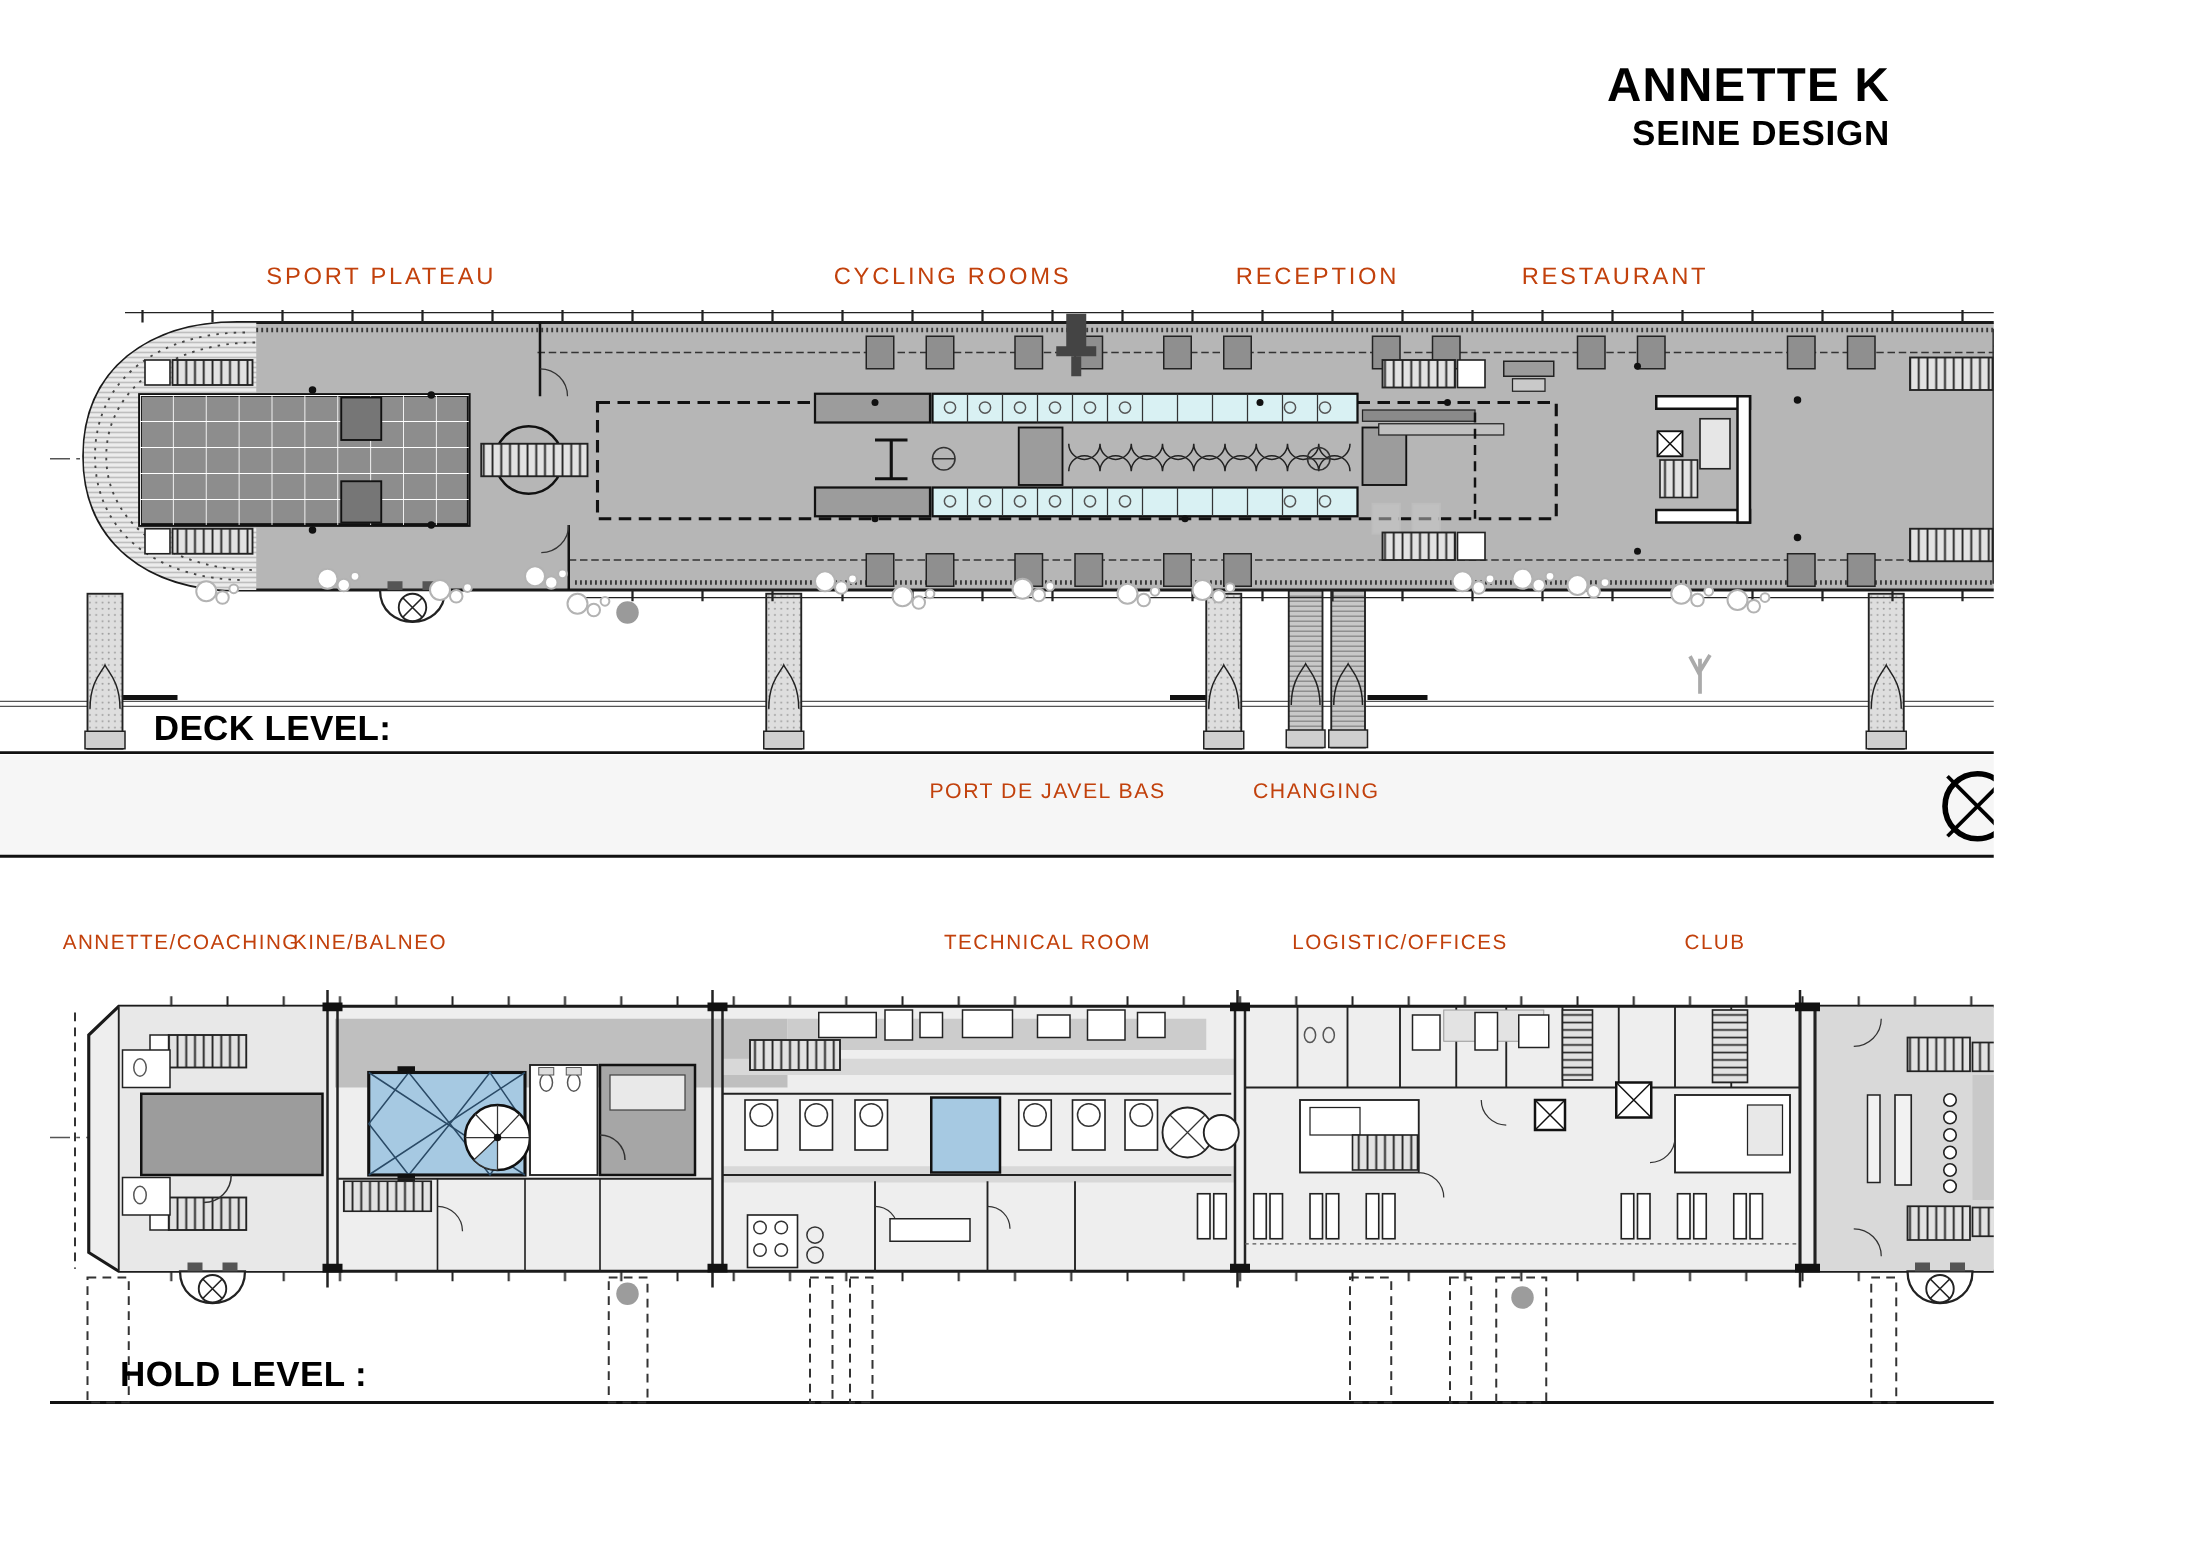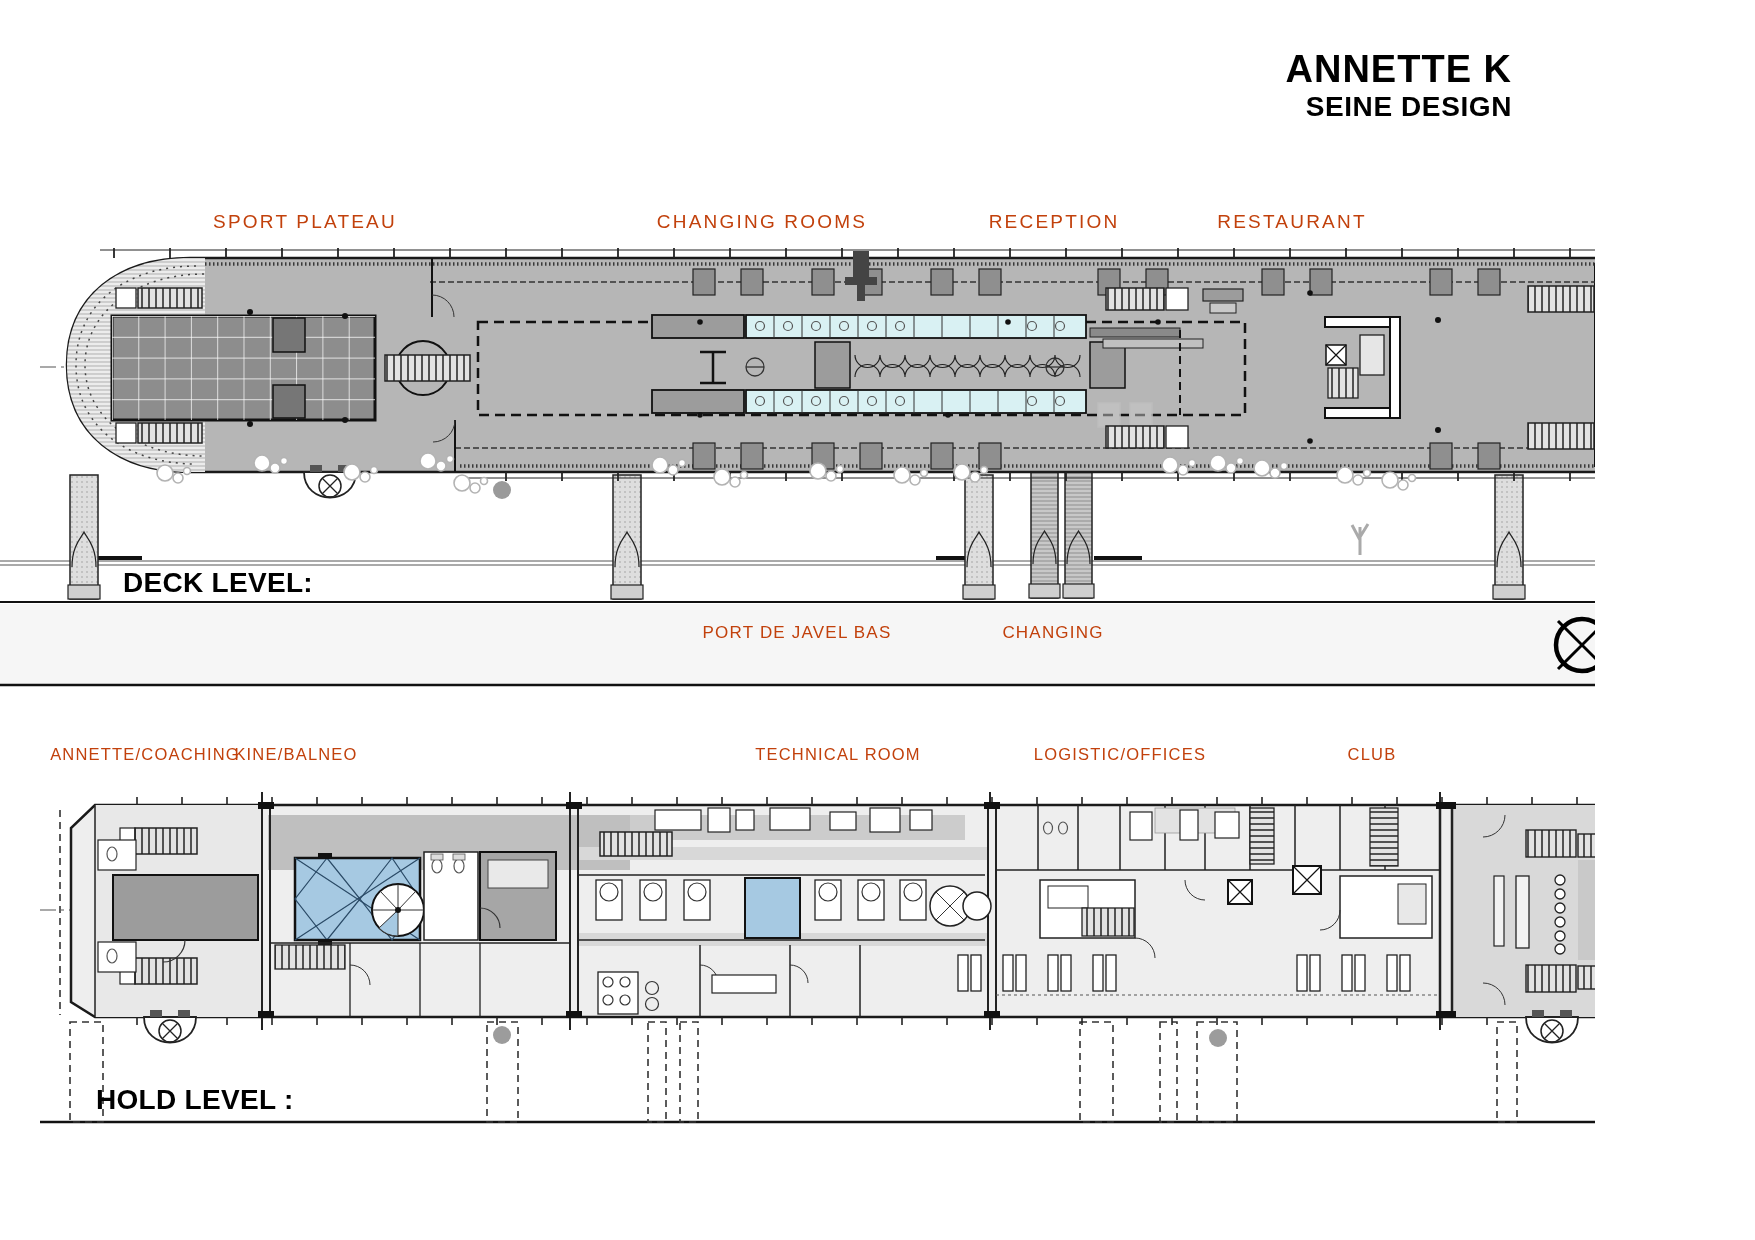--- a/index.html
+++ b/index.html
@@ -26,21 +26,21 @@
 <body>
 
 <div class="page">
 
   <div class="titleblock">
     <div class="title">ANNETTE K</div>
     <div class="subtitle">SEINE DESIGN</div>
   </div>
 
   <div class="arch deck" style="left:305px">SPORT PLATEAU</div>
-  <div class="arch deck" style="left:762px">CHANGING ROOMS</div>
+  <div class="arch deck" style="left:762px">CYCLING ROOMS</div>
   <div class="arch deck" style="left:1054px">RECEPTION</div>
   <div class="arch deck" style="left:1292px">RESTAURANT</div>
 
   <svg id="deck-svg" width="1755" height="470" viewBox="0 0 1755 470">
     <defs>
       <pattern id="hatch" width="5" height="4" patternUnits="userSpaceOnUse">
         <rect width="5" height="4" style="fill:var(--hatch-bg)"></rect>
         <line x1="0" y1="1" x2="5" y2="1" style="stroke:#a8a8a8;stroke-width:0.9"></line>
       </pattern>
       <pattern id="stripesV" width="7" height="40" patternUnits="userSpaceOnUse">
@@ -313,21 +313,21 @@
 
     <g>
       <circle cx="1582" cy="420" r="26" style="fill:none;stroke:#000;stroke-width:4.5"></circle>
       <line x1="1558" y1="444" x2="1608" y2="394" style="stroke:#000;stroke-width:3"></line>
       <line x1="1558" y1="396" x2="1606" y2="444" style="stroke:#000;stroke-width:3"></line>
       <polygon points="1622,380 1602,387 1615,400" style="fill:#000"></polygon>
     </g>
   </svg>
 
   <div class="level-title deck">DECK LEVEL:</div>
-  <div class="arch quay" style="left:797px">PORT DE JAVEL BAS</div>
+  <div class="arch quay" style="left:838px">PORT DE JAVEL BAS</div>
   <div class="arch quay" style="left:1053px">CHANGING</div>
   <span class="compass-n">N</span>
 
   <div class="arch hold" style="left:145px">ANNETTE/COACHING</div>
   <div class="arch hold" style="left:296px">KINE/BALNEO</div>
   <div class="arch hold" style="left:838px">TECHNICAL ROOM</div>
   <div class="arch hold" style="left:1120px">LOGISTIC/OFFICES</div>
   <div class="arch hold" style="left:1372px">CLUB</div>
 
   <svg id="hold-svg" width="1755" height="360" viewBox="0 0 1755 360">

